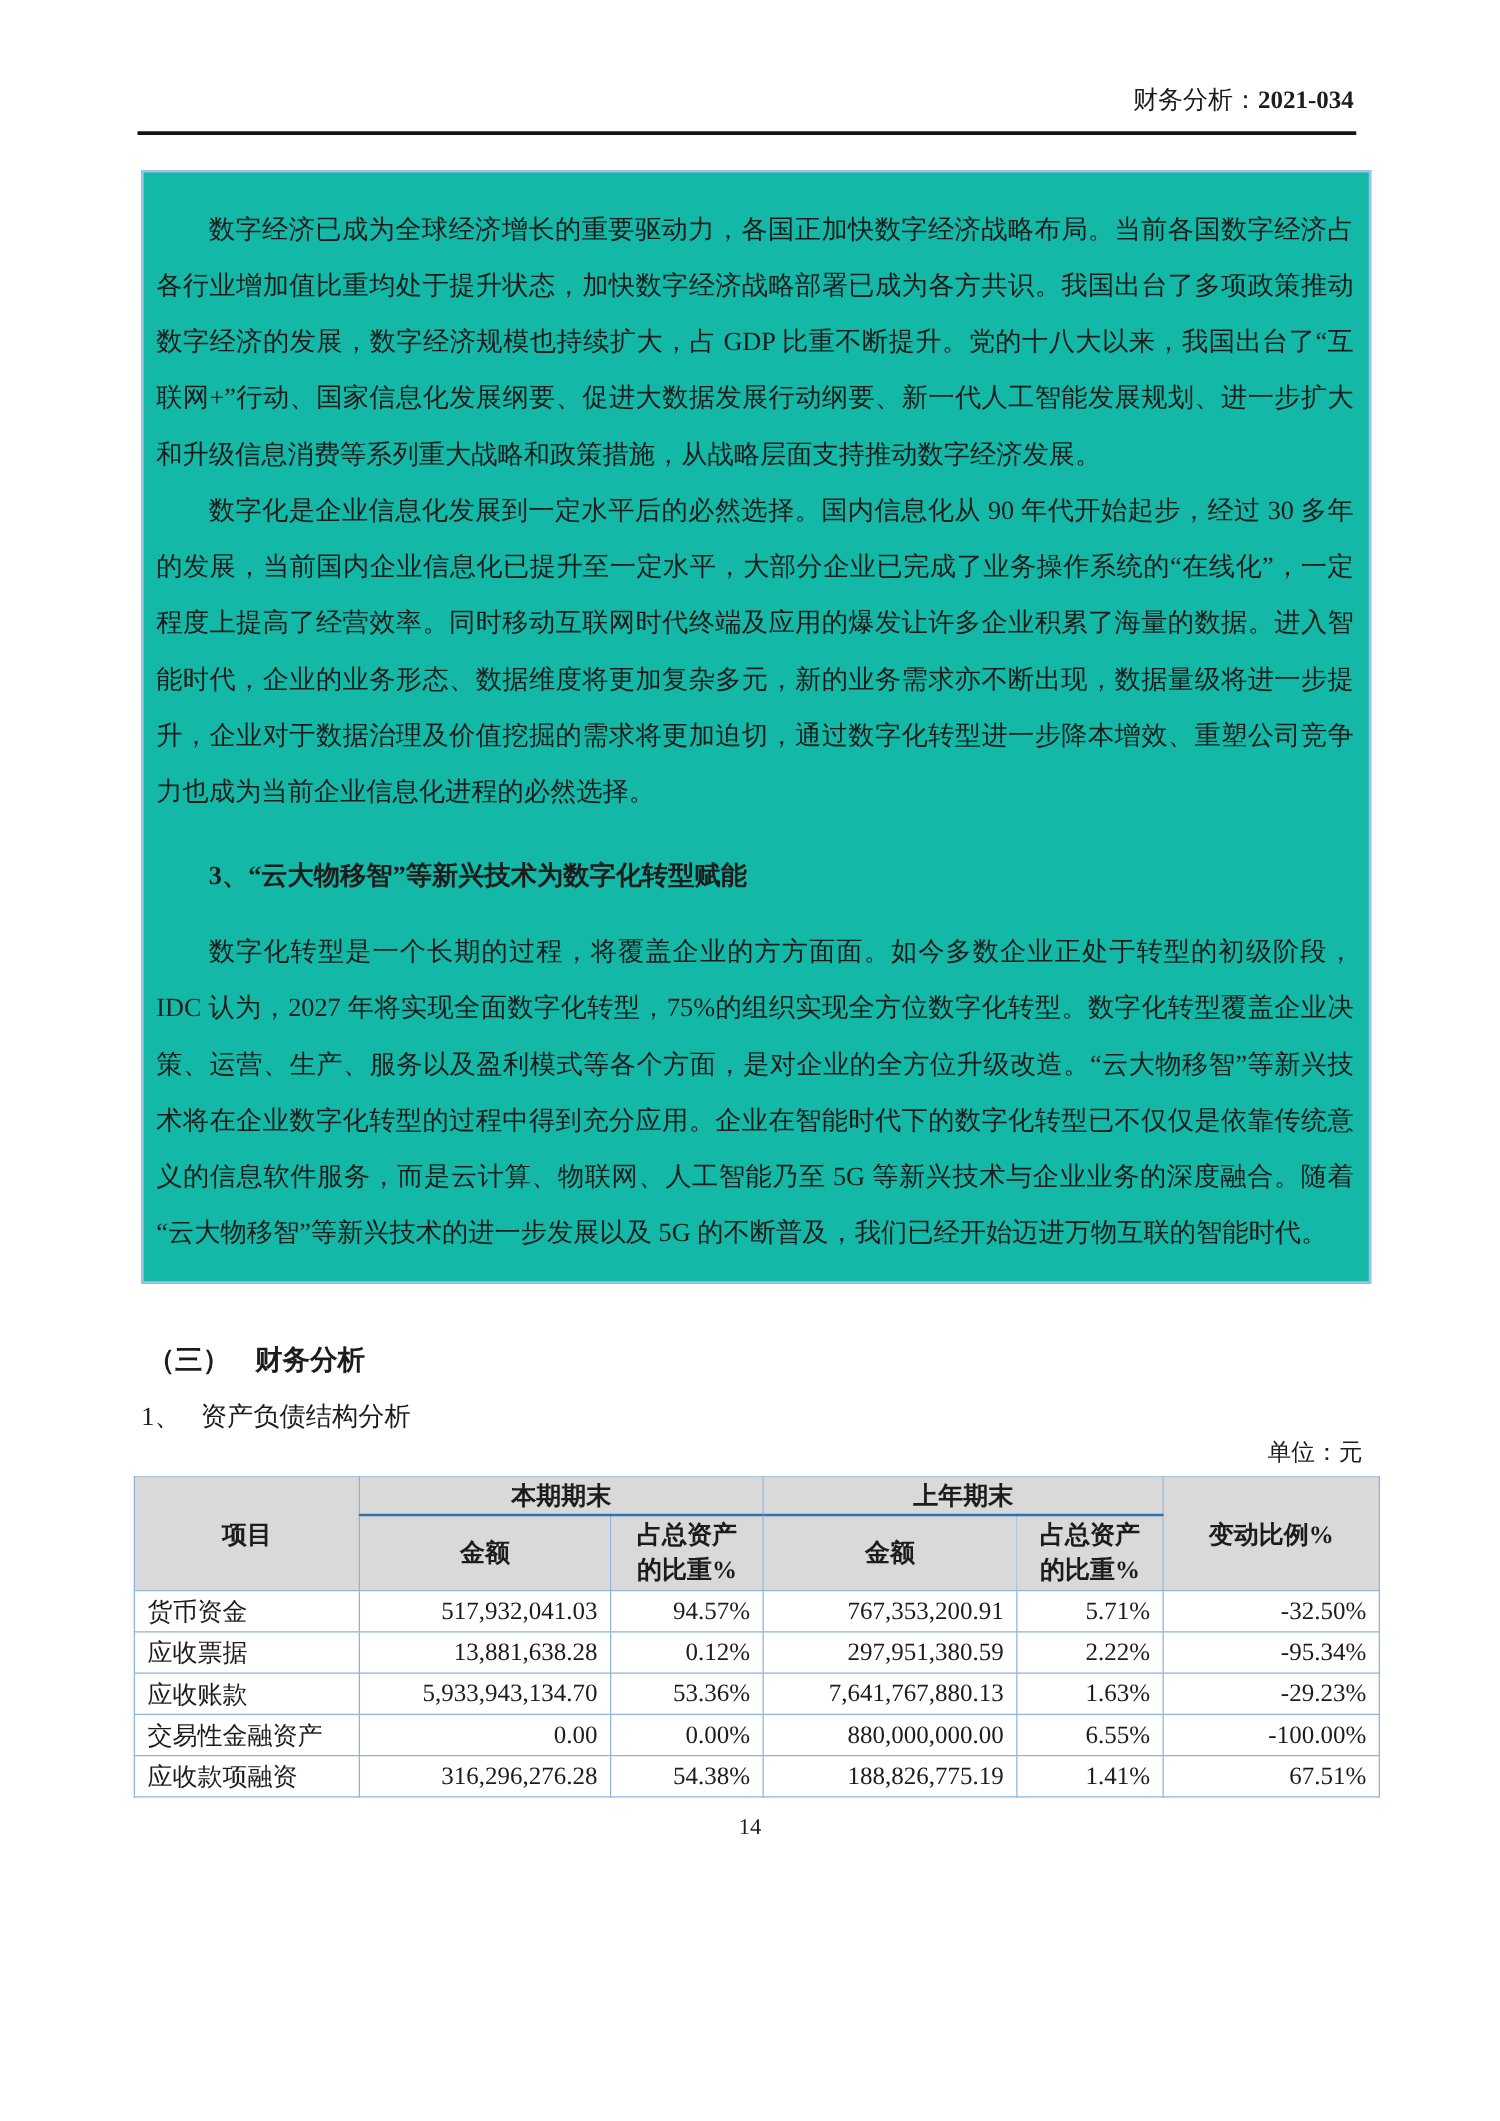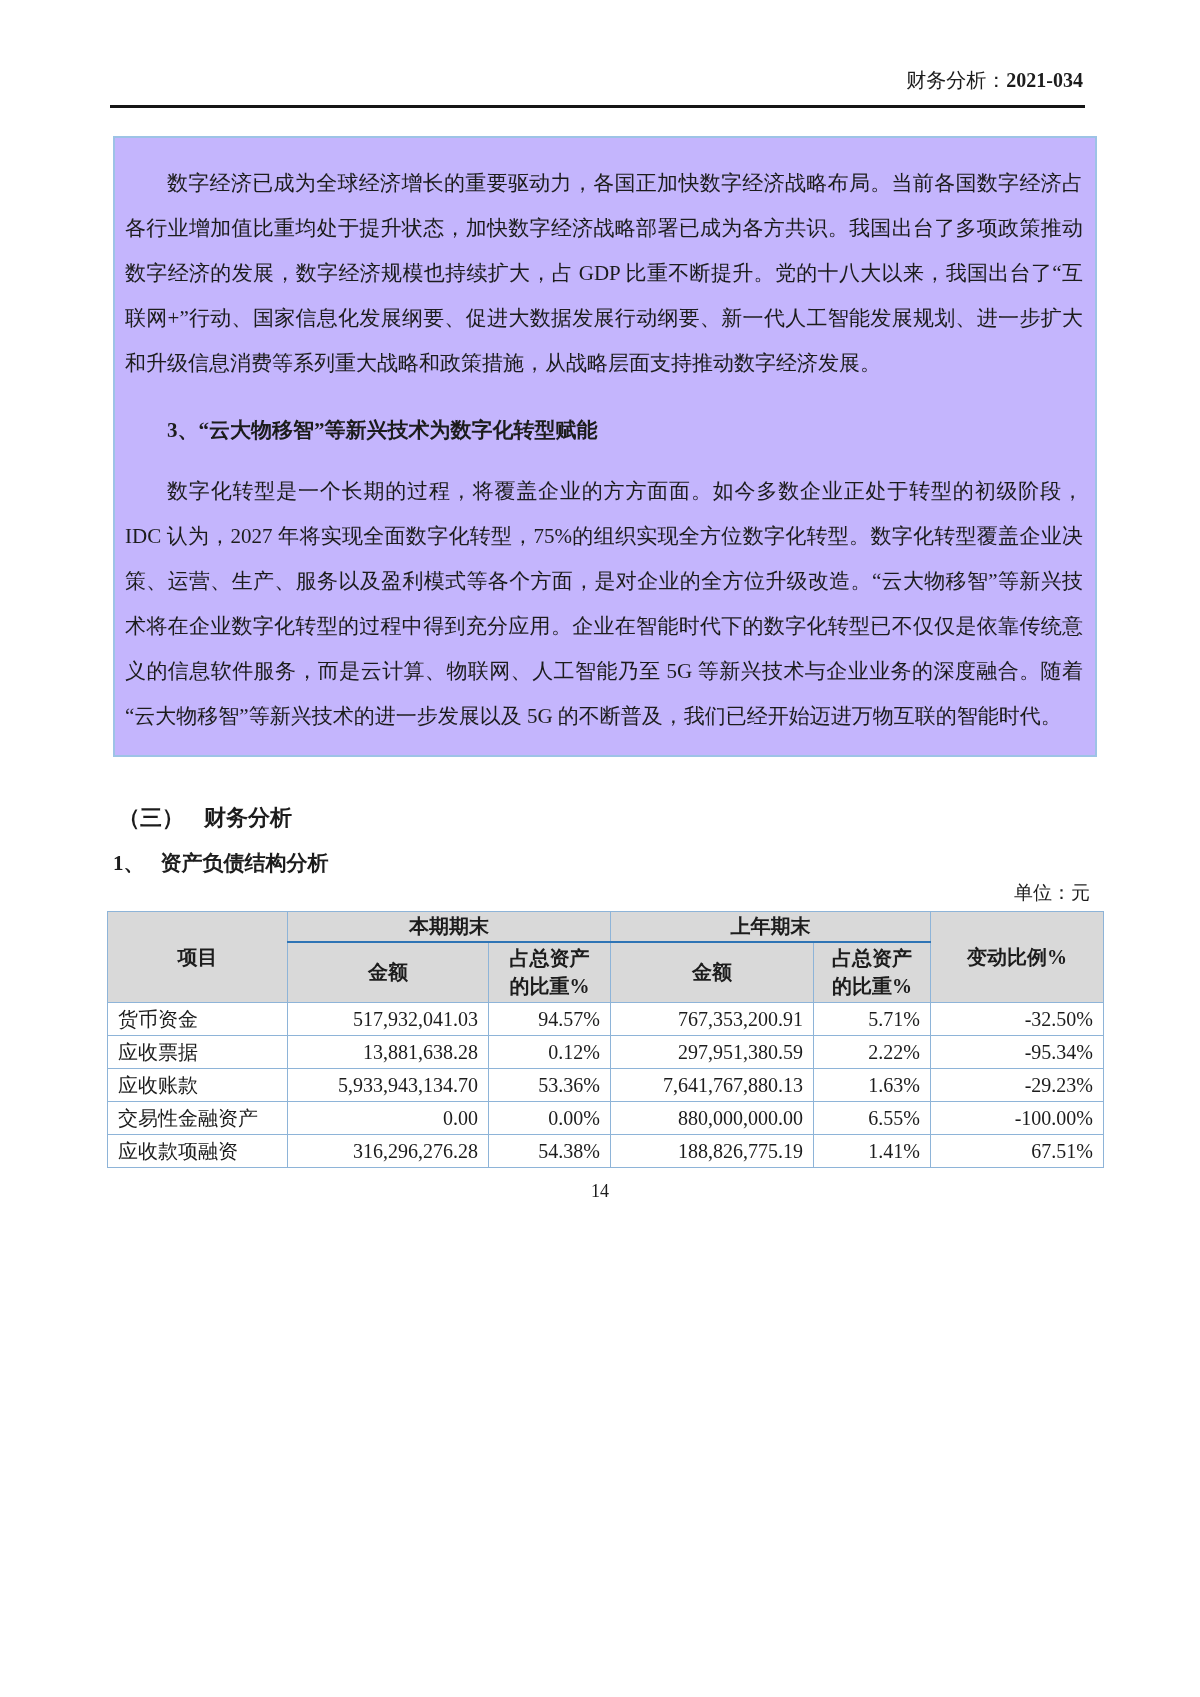--- a/index.html
+++ b/index.html
@@ -20,21 +20,21 @@
   .header-line .num { font-weight: 600; }
   .rule {
     margin: 13px 115px 0 110px;
     border-bottom: 3px solid #151515;
     height: 0;
   }
   .intro-box {
     margin: 28px 103px 0 113px;
     border: 2px solid #9dc3e6;
     padding: 23px 12px 16px 10px;
-    background: #c4b5fd;
+    background: #14b8a6;
   }
   .para {
     font-size: 21px;
     line-height: 45px;
     text-align: justify;
     text-indent: 2em;
     margin: 0;
   }
   .box-heading {
     font-size: 21px;
@@ -46,21 +46,21 @@
   .fin-section {
     margin: 46px 0 0 118px;
     font-size: 22px;
     font-weight: bold;
     line-height: 30px;
   }
   .fin-section .gap { display: inline-block; width: 20px; }
   .fin-sub {
     margin: 15px 0 0 113px;
     font-size: 21px;
-    font-weight: bold;
+    font-weight: normal;
     line-height: 30px;
   }
   .fin-sub .gap { display: inline-block; width: 16px; }
   .unit-note {
     margin: 2px 110px 0 0;
     text-align: right;
     font-size: 19px;
     line-height: 26px;
   }
   table.balance {
@@ -97,20 +97,21 @@
 </style>
 </head>
 <body>
 
 <div class="header-line"><span>财务分析：</span><span class="num">2021-034</span></div>
 
 <div class="rule"></div>
 
 <div class="intro-box">
   <p class="para">数字经济已成为全球经济增长的重要驱动力，各国正加快数字经济战略布局。当前各国数字经济占各行业增加值比重均处于提升状态，加快数字经济战略部署已成为各方共识。我国出台了多项政策推动数字经济的发展，数字经济规模也持续扩大，占 GDP 比重不断提升。党的十八大以来，我国出台了“互联网+”行动、国家信息化发展纲要、促进大数据发展行动纲要、新一代人工智能发展规划、进一步扩大和升级信息消费等系列重大战略和政策措施，从战略层面支持推动数字经济发展。</p>
+  <p class="para">数字化是企业信息化发展到一定水平后的必然选择。国内信息化从 90 年代开始起步，经过 30 多年的发展，当前国内企业信息化已提升至一定水平，大部分企业已完成了业务操作系统的“在线化”，一定程度上提高了经营效率。同时移动互联网时代终端及应用的爆发让许多企业积累了海量的数据。进入智能时代，企业的业务形态、数据维度将更加复杂多元，新的业务需求亦不断出现，数据量级将进一步提升，企业对于数据治理及价值挖掘的需求将更加迫切，通过数字化转型进一步降本增效、重塑公司竞争力也成为当前企业信息化进程的必然选择。</p>
   <p class="box-heading">3、“云大物移智”等新兴技术为数字化转型赋能</p>
   <p class="para">数字化转型是一个长期的过程，将覆盖企业的方方面面。如今多数企业正处于转型的初级阶段，IDC 认为，2027 年将实现全面数字化转型，75%的组织实现全方位数字化转型。数字化转型覆盖企业决策、运营、生产、服务以及盈利模式等各个方面，是对企业的全方位升级改造。“云大物移智”等新兴技术将在企业数字化转型的过程中得到充分应用。企业在智能时代下的数字化转型已不仅仅是依靠传统意义的信息软件服务，而是云计算、物联网、人工智能乃至 5G 等新兴技术与企业业务的深度融合。随着 “云大物移智”等新兴技术的进一步发展以及 5G 的不断普及，我们已经开始迈进万物互联的智能时代。</p>
 </div>
 
 <div class="fin-section"><span>（三）</span><span class="gap"></span><span>财务分析</span></div>
 
 <div class="fin-sub"><span>1、</span><span class="gap"></span><span>资产负债结构分析</span></div>
 
 <div class="unit-note">单位：元</div>
 

